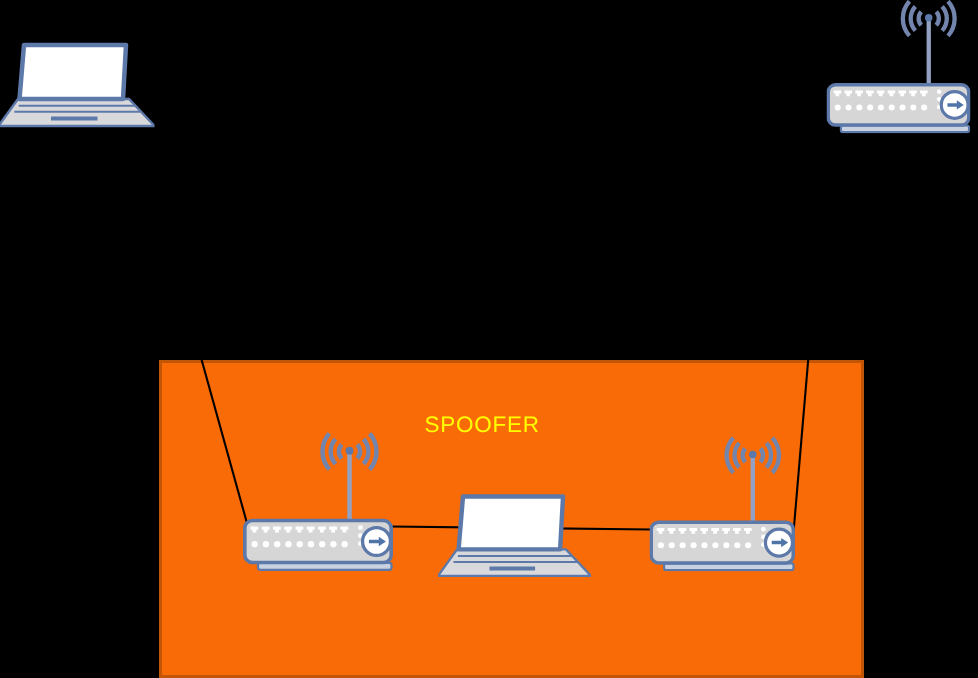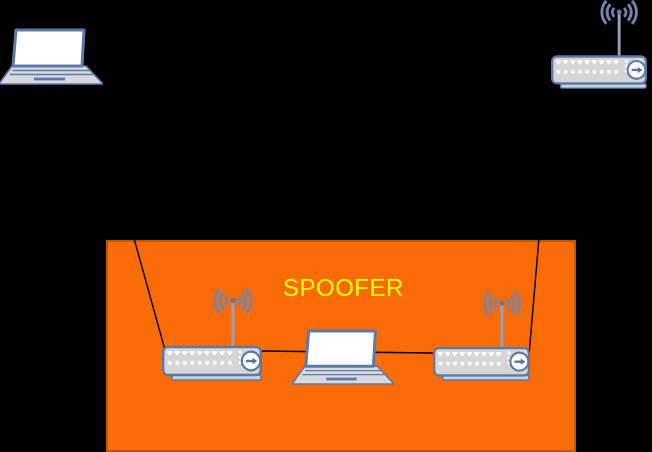--- a/index.html
+++ b/index.html
@@ -6,21 +6,21 @@
   .canvas{
     position:relative;width:652px;height:452px;background:#000;
     overflow:hidden;font-family:"Liberation Sans",sans-serif;
   }
   .spoofer-zone{
     position:absolute;left:106px;top:240px;width:470px;height:212px;
     box-sizing:border-box;background:#F96B07;border:2px solid #C25606;z-index:1;
   }
   .zone-label{
     position:absolute;left:283px;top:276px;z-index:4;
-    color:#FFFF00;font-size:24px;letter-spacing:.5px;line-height:1;white-space:nowrap;
+    color:#FFFF00;font-size:15px;letter-spacing:.5px;line-height:1;white-space:nowrap;
   }
   .lines{position:absolute;left:0;top:0;z-index:2;pointer-events:none;}
   .device{position:absolute;z-index:3;line-height:0;}
   .device svg{width:100%;height:auto;display:block;}
   .dev-ext-laptop{left:-1px;top:28px;width:104px;}
   .dev-ext-router{left:551px;top:-3px;width:96px;}
   .dev-sp-router-left{left:162px;top:285px;width:100px;}
   .dev-sp-laptop{left:292px;top:329px;width:102px;}
   .dev-sp-router-right{left:433px;top:288px;width:97px;}
 </style>

